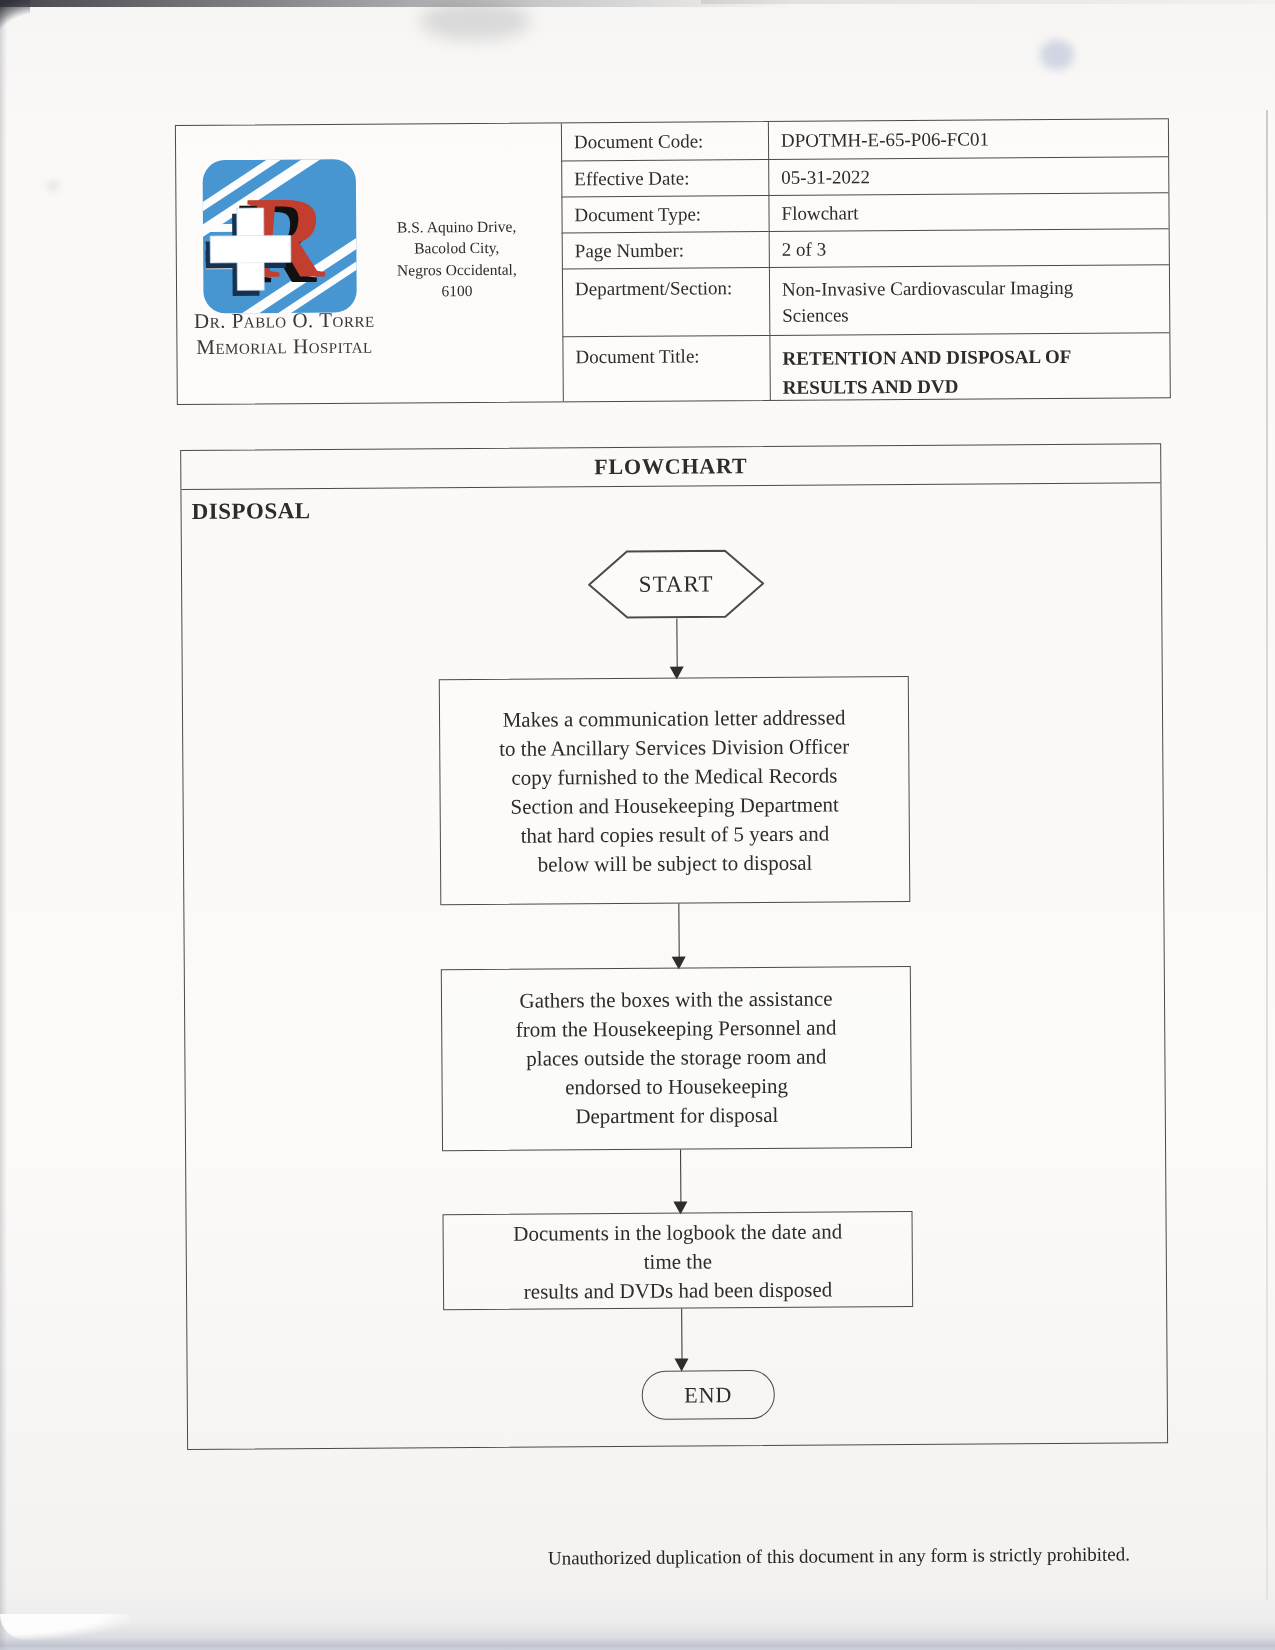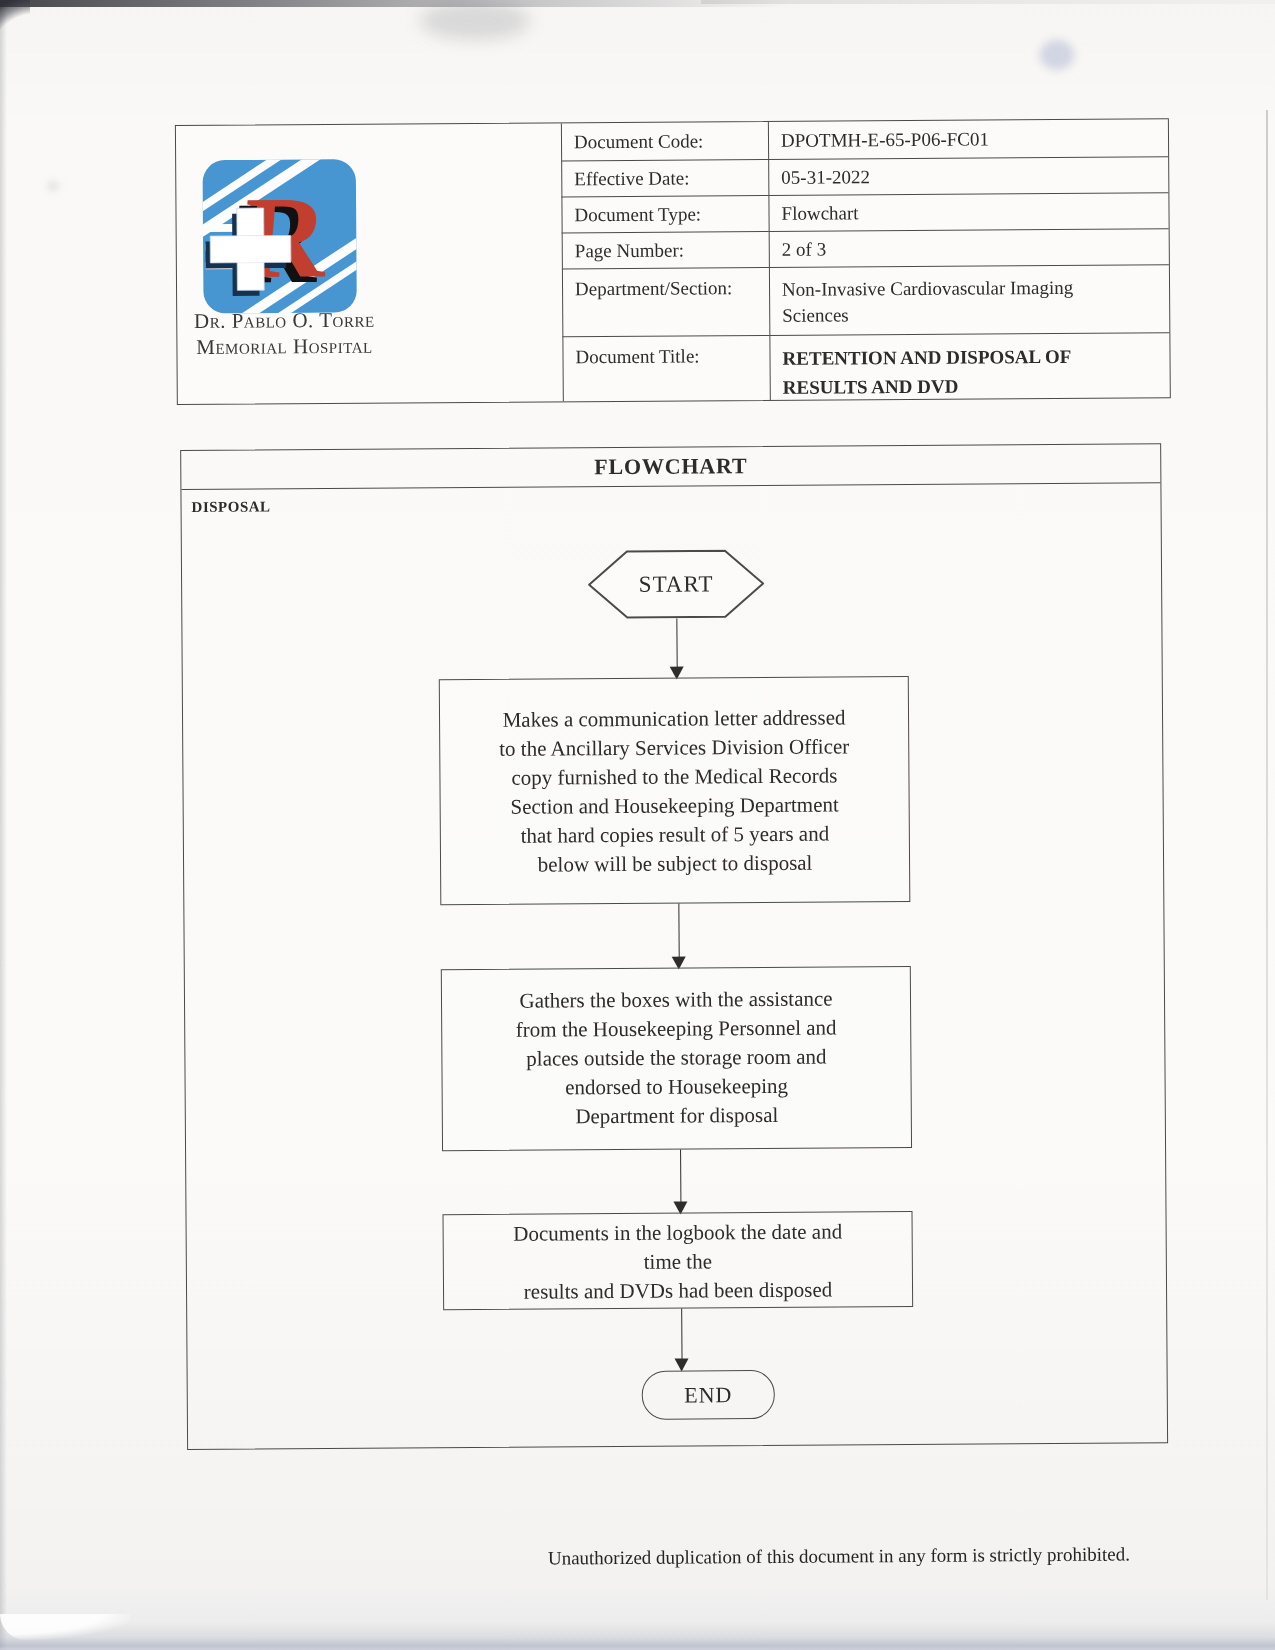--- a/index.html
+++ b/index.html
@@ -47,21 +47,21 @@
   .logo-svg{position:absolute;left:24px;top:32px;width:158px;height:158px;}
   .hosp-address{position:absolute;left:196px;top:92px;width:168px;text-align:center;
     font-size:15.5px;line-height:1.38;white-space:pre-line;}
   .hosp-name{position:absolute;left:0px;top:183px;width:214px;text-align:center;
     font-variant:small-caps;font-size:21px;line-height:1.22;letter-spacing:.5px;color:#3a3836;}
   
   .flow-panel{position:absolute;left:187px;top:450px;width:979px;height:998px;
     border:1.4px solid #4c4a48;}
   .flow-title{height:38px;border-bottom:1.4px solid #4c4a48;display:flex;align-items:center;justify-content:center;
     font-weight:bold;font-size:22px;letter-spacing:.8px;}
-  .section-label{position:absolute;left:10px;top:48px;font-weight:bold;font-size:15px;letter-spacing:.5px;}
+  .section-label{position:absolute;left:10px;top:48px;font-weight:bold;font-size:23px;letter-spacing:.5px;}
   .hex-wrap{position:absolute;left:406px;top:102px;width:176px;height:69px;}
   .hex-wrap svg{position:absolute;inset:0;}
   .hex-label{position:absolute;inset:0;display:flex;align-items:center;justify-content:center;
     font-size:23px;letter-spacing:1px;}
   .p-box{position:absolute;left:256px;width:470px;border:1.5px solid #4c4a48;background:rgba(255,255,255,.2);
     font-size:21px;line-height:29px;text-align:center;white-space:pre-line;box-sizing:border-box;}
   .p-box.b1{top:230px;height:226px;padding-top:26px;}
   .p-box.b2{top:520px;height:182px;padding-top:17px;}
   .p-box.b3{top:765px;height:96px;padding-top:5px;}
   .arrow{position:absolute;left:494px;width:0;border-left:1.7px solid #2f2d2b;}
@@ -121,20 +121,24 @@
             <rect x="46" y="64" width="34" height="104"></rect>
             <rect x="12" y="99" width="102" height="34"></rect>
           </g>
           <g fill="#FFFFFF" stroke="#BFD4E8" stroke-width="1">
             <rect x="46" y="64" width="34" height="104"></rect>
             <rect x="12" y="99" width="102" height="34"></rect>
           </g>
           <rect x="46" y="99" width="34" height="34" fill="#FFFFFF"></rect>
         </g>
       </svg>
+      <div class="hosp-address">B.S. Aquino Drive,
+Bacolod City,
+Negros Occidental,
+6100</div>
       <div class="hosp-name" style="white-space:pre-line;">Dr. Pablo O. Torre
 Memorial Hospital</div>
     </div>
 
     <div class="cell lbl" style="grid-row:1">Document Code:</div>
     <div class="cell val" style="grid-row:1">DPOTMH-E-65-P06-FC01</div>
 
     <div class="cell lbl bt" style="grid-row:2">Effective Date:</div>
     <div class="cell val bt" style="grid-row:2">05-31-2022</div>
 

